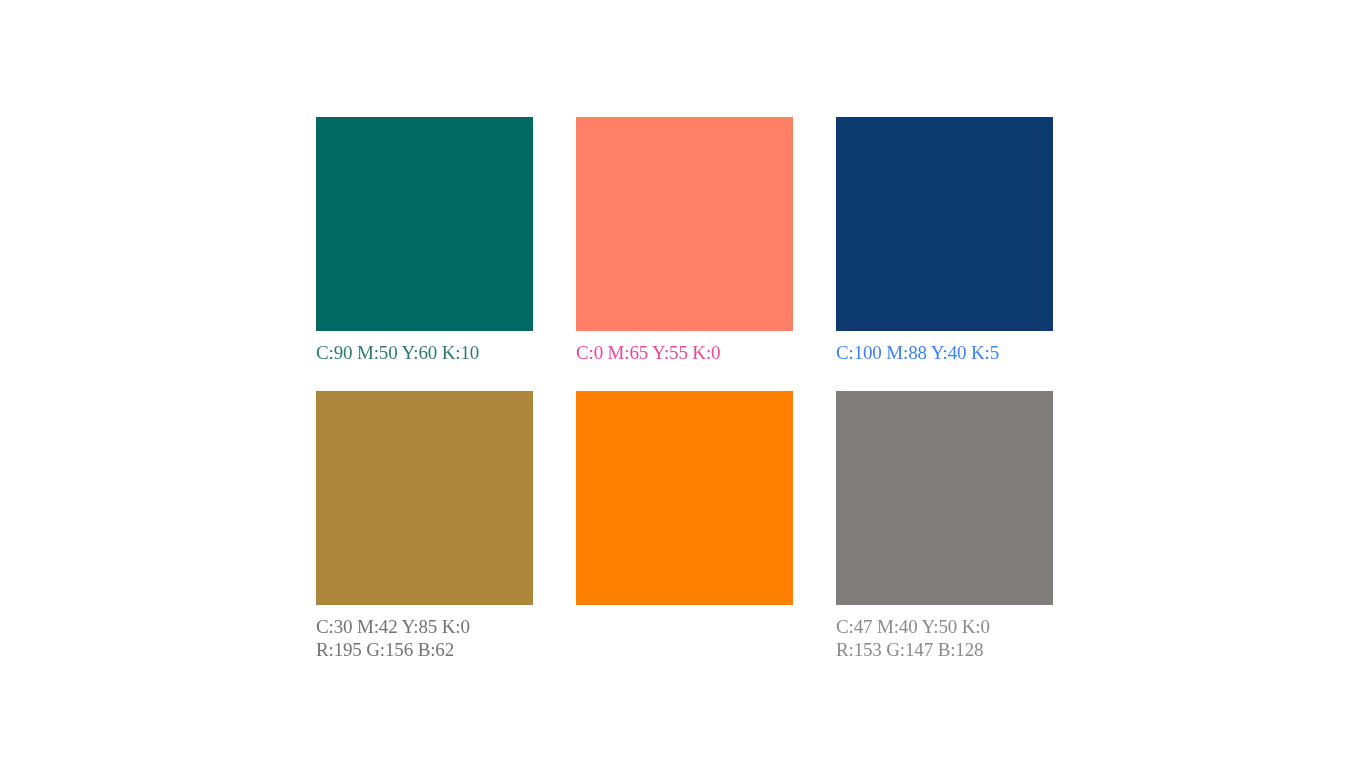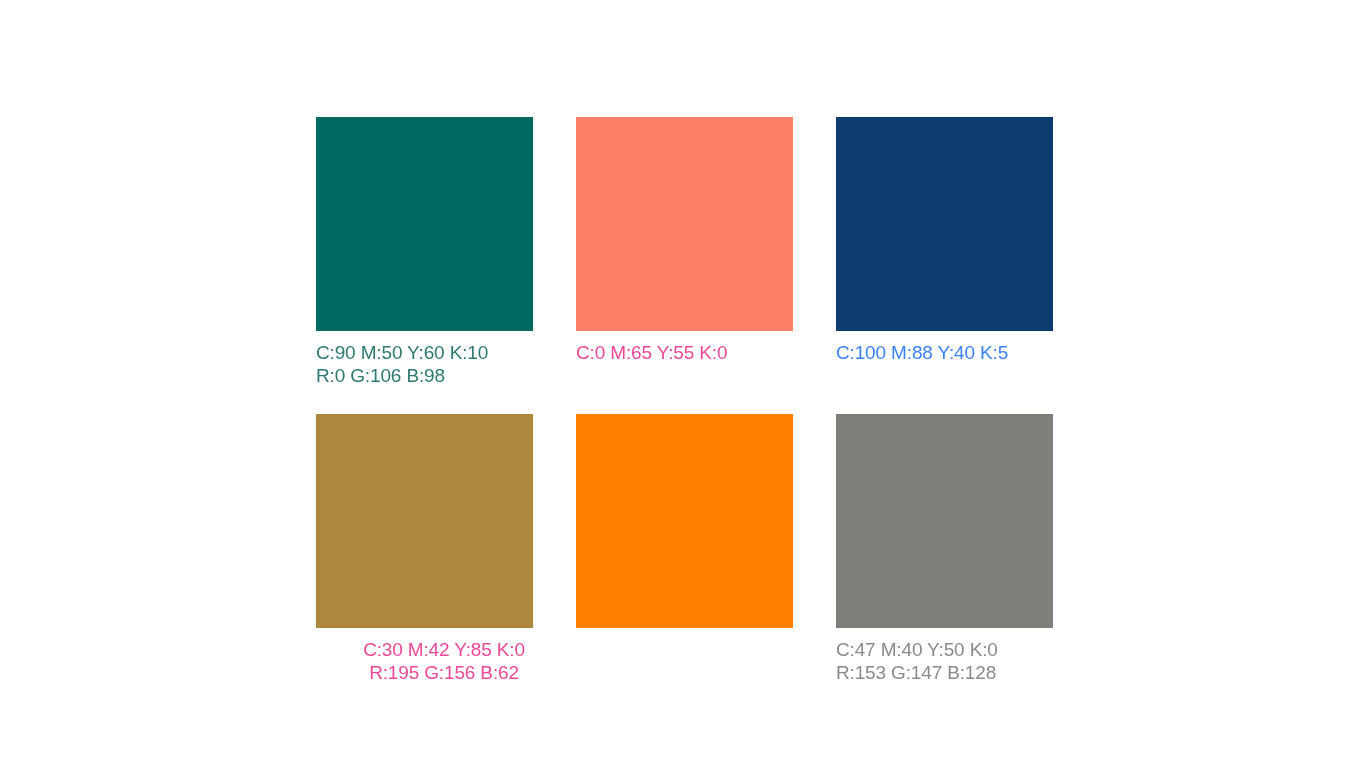--- a/index.html
+++ b/index.html
@@ -19,20 +19,21 @@
     left: 316px;
     top: 117px;
     display: grid;
     grid-template-columns: repeat(3, 217px);
     grid-template-rows: repeat(2, auto);
     column-gap: 43px;
     row-gap: 27px;
   }
   .swatch-cell {
     width: 256px;
+    font-family: Liberation Serif, serif;
   }
   .swatch-chip {
     width: 217px;
     height: 214px;
     display: block;
   }
   .swatch-info {
     margin-top: 10px;
     font-size: 19px;
     line-height: 23px;
@@ -45,41 +46,40 @@
 </style>
 </head>
 <body style="background-color: rgb(255, 255, 255);">
 
 <div class="palette">
 
   <div class="swatch-cell">
     <div class="swatch-chip" style="background-color: rgb(0, 106, 98);"></div>
     <div class="swatch-info" style="color: rgb(44, 122, 114);">
       <span class="swatch-line">C:90 M:50 Y:60 K:10</span>
-      <span class="swatch-line">R:0 G:106 B:98</span>
     </div>
   </div>
 
   <div class="swatch-cell">
     <div class="swatch-chip" style="background-color: rgb(255, 128, 102);"></div>
     <div class="swatch-info" style="color: #ec4899;">
       <span class="swatch-line">C:0 M:65 Y:55 K:0</span>
     </div>
   </div>
 
   <div class="swatch-cell">
     <div class="swatch-chip" style="background-color: rgb(13, 58, 111);"></div>
     <div class="swatch-info" style="color: #3b82f6;">
       <span class="swatch-line">C:100 M:88 Y:40 K:5</span>
     </div>
   </div>
 
   <div class="swatch-cell">
     <div class="swatch-chip" style="background-color: rgb(173, 135, 62);"></div>
-    <div class="swatch-info" style="color: #ec4899; text-align: center;">
+    <div class="swatch-info" style="color: #737373;">
       <span class="swatch-line">C:30 M:42 Y:85 K:0</span>
       <span class="swatch-line">R:195 G:156 B:62</span>
     </div>
   </div>
 
   <div class="swatch-cell">
     <div class="swatch-chip" style="background-color: rgb(255, 128, 0);"></div>
   </div>
 
   <div class="swatch-cell">

